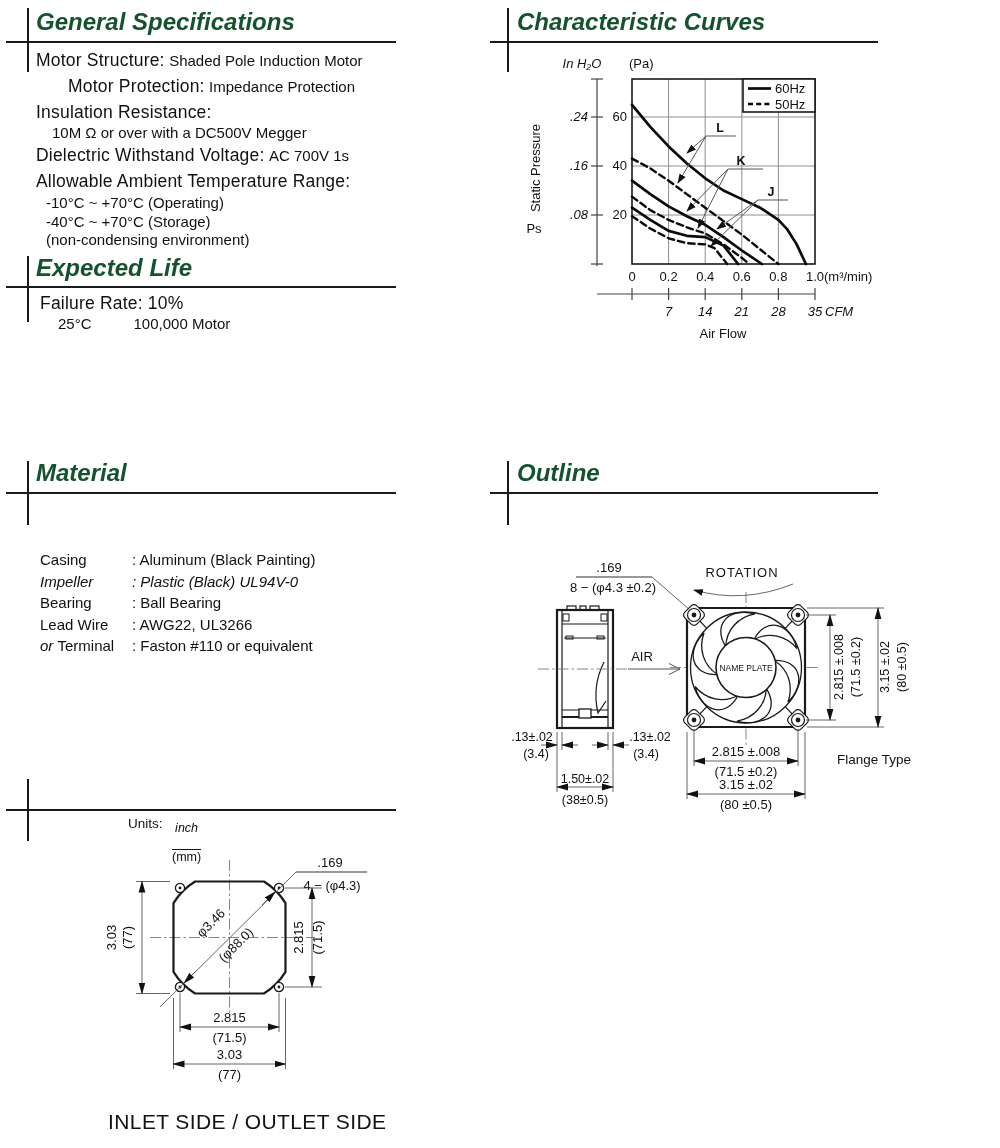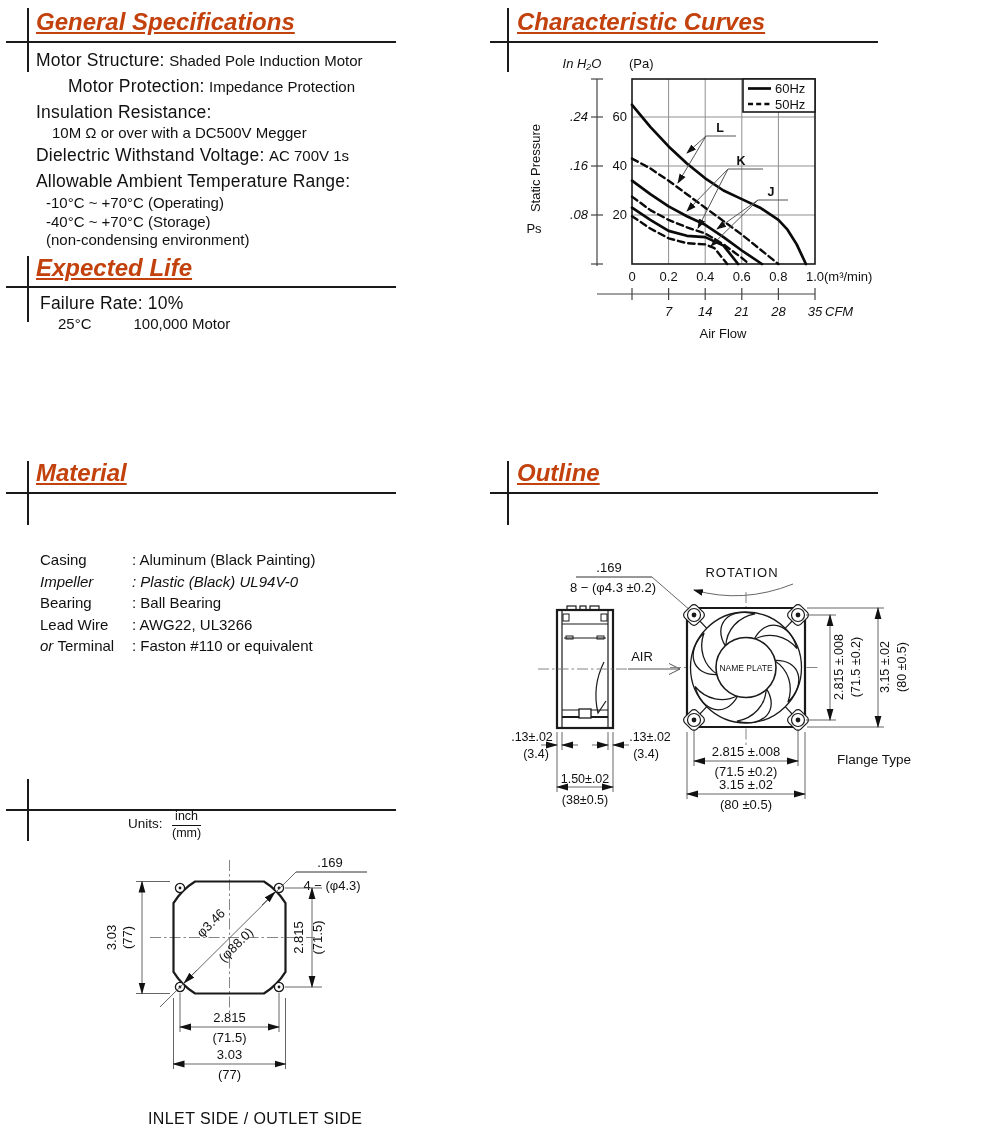--- a/index.html
+++ b/index.html
@@ -1,30 +1,30 @@
 <!DOCTYPE html>
 <html><head>
 <meta charset="utf-8">
 <style>
   html,body{margin:0;padding:0;background:#fff;}
   .page{position:relative;width:1000px;height:1148px;background:#fff;overflow:hidden;
         font-family:"Liberation Sans",sans-serif;color:#111;}
-  .sec-title{position:absolute;font-size:24px;font-style:italic;font-weight:600;color:#c2410c;white-space:nowrap;text-decoration:underline;}
+  .sec-title{position:absolute;font-size:24px;font-style:italic;font-weight:600;color:#14532d;white-space:nowrap;}
   .hr{position:absolute;height:2px;background:#1a1a1a;}
   .vr{position:absolute;width:2px;background:#1a1a1a;}
   .line{position:absolute;white-space:nowrap;}
   .lab{font-size:17.5px;letter-spacing:.2px;}
   .val{font-size:15px;}
   .sub{font-size:15px;}
   .mrow{position:absolute;font-size:15px;white-space:nowrap;margin-top:48px;}
   .mlab{display:inline-block;width:92px;}
   .mpre{font-style:italic;}
   .frac{position:absolute;text-align:center;font-size:12.5px;line-height:1.25;}
-  .frac .top{display:block;border-bottom:1.3px solid #111;padding:0 2px;}
-  .footer{position:absolute;font-size:16px;letter-spacing:.4px;white-space:nowrap;margin-left:40px;}
+  .frac .top{display:block;border-bottom:1.3px solid #111;padding:12px 2px;font-style:italic;}
+  .footer{position:absolute;font-size:21px;letter-spacing:.4px;white-space:nowrap;}
   svg{position:absolute;}
   svg text{fill:#111;font-family:"Liberation Sans",sans-serif;}
   .dimtxt{font-size:13px;}
   .dimtxt-s{font-size:12.5px;}
   .axis{font-size:13px;}
   .ital{font-style:italic;}
 </style>
 </head>
 <body>
 

